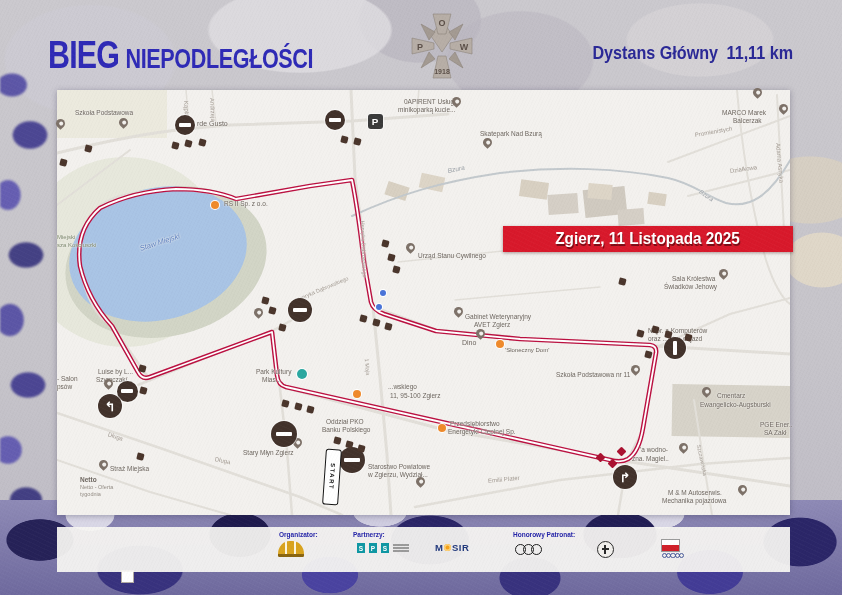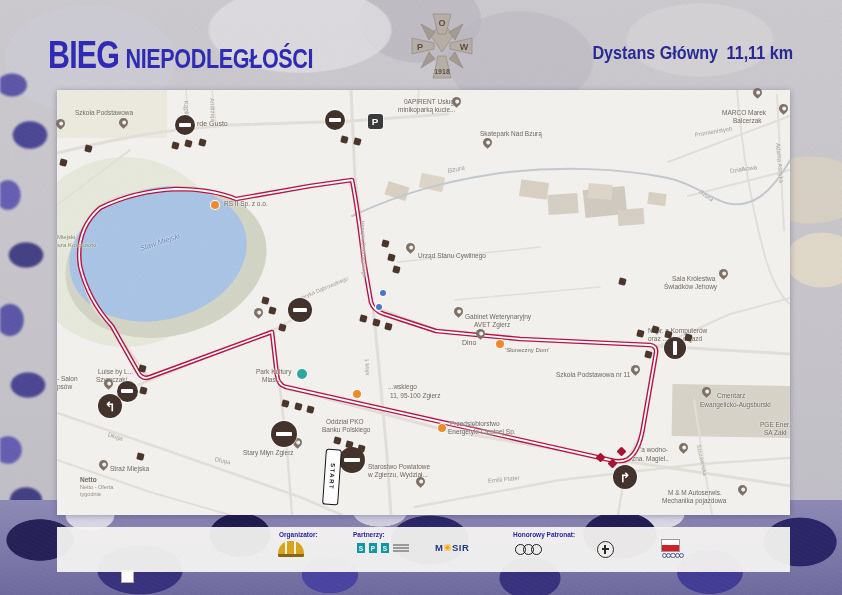--- a/index.html
+++ b/index.html
@@ -374,20 +374,23 @@
         <div class="dia" style="left: 539.5px; top: 363.5px;"></div>
         <div class="dia" style="left: 551.5px; top: 369.5px;"></div>
         <div class="dia" style="left: 560.5px; top: 357.5px;"></div>
         <div id="netto-box"></div>
       </div>
     <div id="start-sign">
       <span>START</span>
     </div>
   </div>
 
+  <div id="banner">
+    <span>Zgierz, 11 Listopada 2025</span>
+  </div>
 
   <div id="footer-band">
     <div class="flabel" style="left:222px;top:4px">Organizator:</div>
     <div class="logo-org"></div>
 
     <div class="flabel" style="left:296px;top:4px">Partnerzy:</div>
     <div class="logo-sps">
       <span class="b">S</span>
       <span class="b">P</span>
       <span class="b">S</span>

